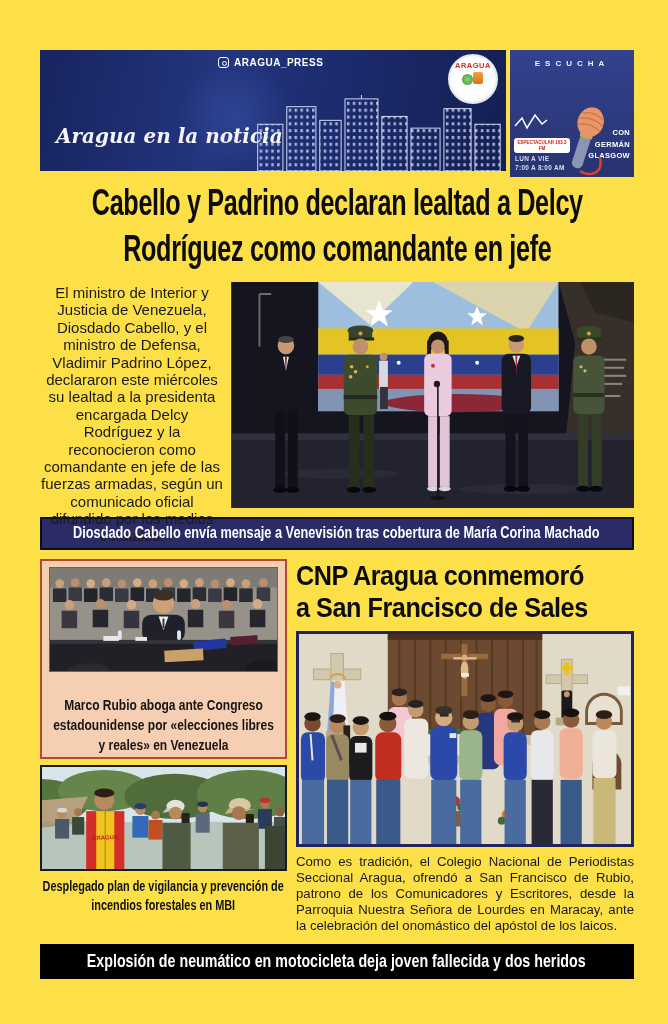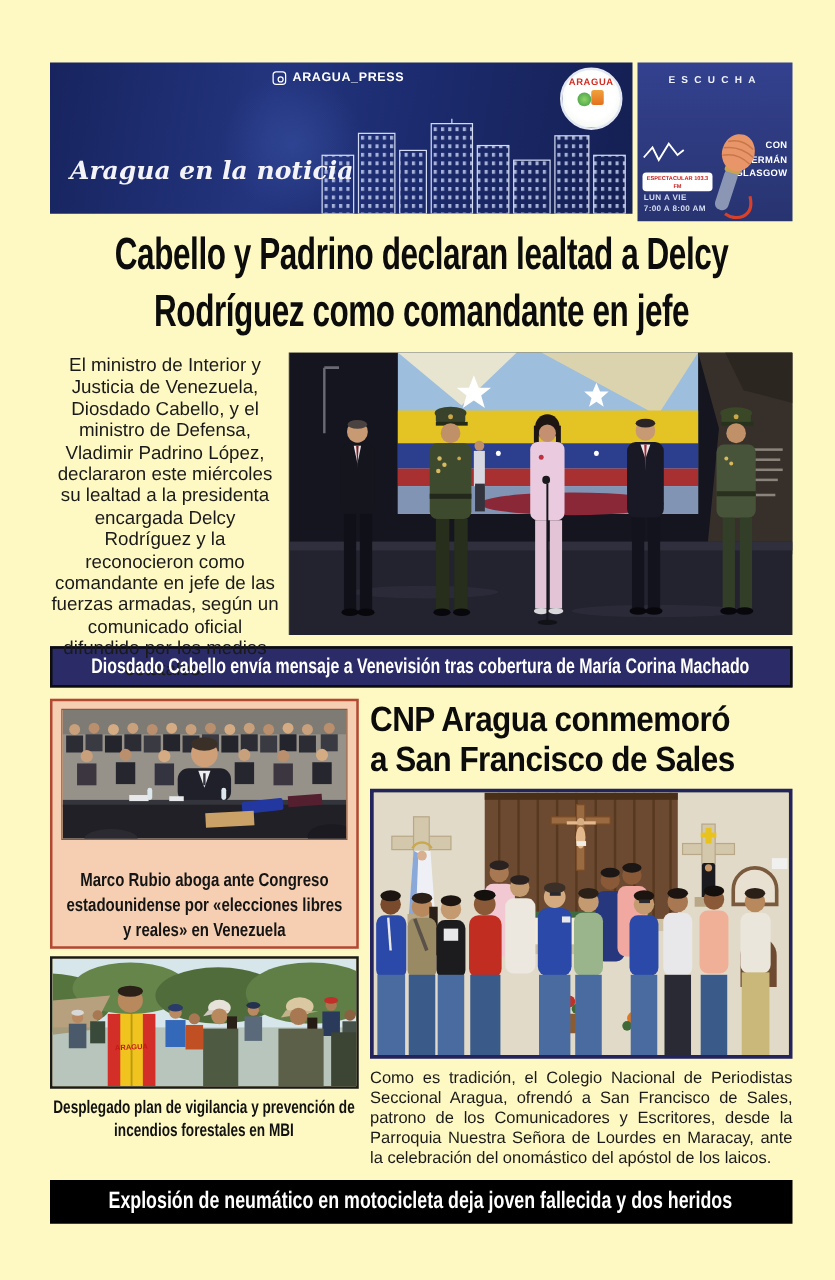--- a/index.html
+++ b/index.html
@@ -1,18 +1,18 @@
 <!DOCTYPE html>
 <html><head>
 <meta charset="utf-8">
 <style>
   * { margin:0; padding:0; box-sizing:border-box; }
   html,body { background:#ffffff; }
   .page {
-    position:relative; width:668px; height:1024px; background:#fef9c3;
+    position:relative; width:668px; height:1024px; background:#fde047;
     padding:50px 34px 0 40px; overflow:hidden;
     font-family:"Liberation Sans", sans-serif; color:#111;
   }
   
   .sq70 { display:block; width:143%; transform:scaleX(.70); transform-origin:left top; }
   .sq75 { display:block; width:133%; transform:scaleX(.75); transform-origin:left top; }
   .sq80 { display:block; width:125%; transform:scaleX(.80); transform-origin:left top; }
   .sq90 { display:block; width:111%; transform:scaleX(.90); transform-origin:left top; }
 
   
@@ -52,21 +52,21 @@
 
   
   .radio-ad { position:relative; flex:1; height:127px; overflow:hidden;
             background:linear-gradient(#33418f,#283470); }
   .ad-listen { position:absolute; top:9px; width:100%; text-align:center; color:#eef1fa;
             font-size:8px; font-weight:bold; letter-spacing:5px; }
   .ad-show { position:absolute; top:20px; width:100%; text-align:center; color:#ffffff;
             font-size:18px; font-weight:800; letter-spacing:-.5px; white-space:nowrap;
             border-top:1px solid rgba(255,255,255,.6); border-bottom:1px solid rgba(255,255,255,.6);
             padding:1px 0; }
-  .ad-host { position:absolute; right:4px; top:60px; text-align:right; color:#fff;
+  .ad-host { position:absolute; right:4px; top:77px; text-align:right; color:#fff;
             font-size:7.5px; font-weight:bold; line-height:1.55; letter-spacing:.3px; }
   .ad-mic { position:absolute; right:24px; bottom:0; width:52px; height:72px; }
   .ad-wave { position:absolute; left:4px; top:62px; width:34px; height:22px; }
   .ad-station { position:absolute; left:4px; bottom:24px; width:56px; background:#fff;
             border-radius:3px; padding:2px 1px; text-align:center; color:#c41818;
             font-size:4.5px; font-weight:800; line-height:1.2; }
   .ad-sched { position:absolute; left:5px; bottom:4px; color:#d6dcf2; font-size:6.5px;
             font-weight:bold; line-height:1.5; letter-spacing:.3px; }
 
   
@@ -562,21 +562,21 @@
             <rect x="271" y="150" width="22" height="66" fill="#3a5a8a"></rect>
           </g>
           <g>
             <circle cx="316" cy="90" r="8.5" fill="#b9895e"></circle>
               <ellipse cx="316" cy="83" rx="8.5" ry="4.5" fill="#2b2018"></ellipse>
             <rect x="304" y="99" width="25" height="50" rx="7" fill="#eae6dc"></rect>
             <rect x="305" y="148" width="23" height="68" fill="#c9b87a"></rect>
           </g>
         </svg>
       </div>
-      <p class="cnp-body">Como es tradición, el Colegio Nacional de Periodistas Seccional Aragua, ofrendó a San Francisco de Sales, patrono de los Comunicadores y Escritores, desde la Parroquia Nuestra Señora de Lourdes en Maracay, ante la celebración del onomástico del apóstol de los laicos.</p>
+      <p class="cnp-body">Como es tradición, el Colegio Nacional de Periodistas Seccional Aragua, ofrendó a San Francisco de Rubio, patrono de los Comunicadores y Escritores, desde la Parroquia Nuestra Señora de Lourdes en Maracay, ante la celebración del onomástico del apóstol de los laicos.</p>
     </div>
   </section>
 
   <div class="banner banner-black">
     <span class="sq75">Explosión de neumático en motocicleta deja joven fallecida y dos heridos</span>
   </div>
 
 </div>
 
 </body></html>

